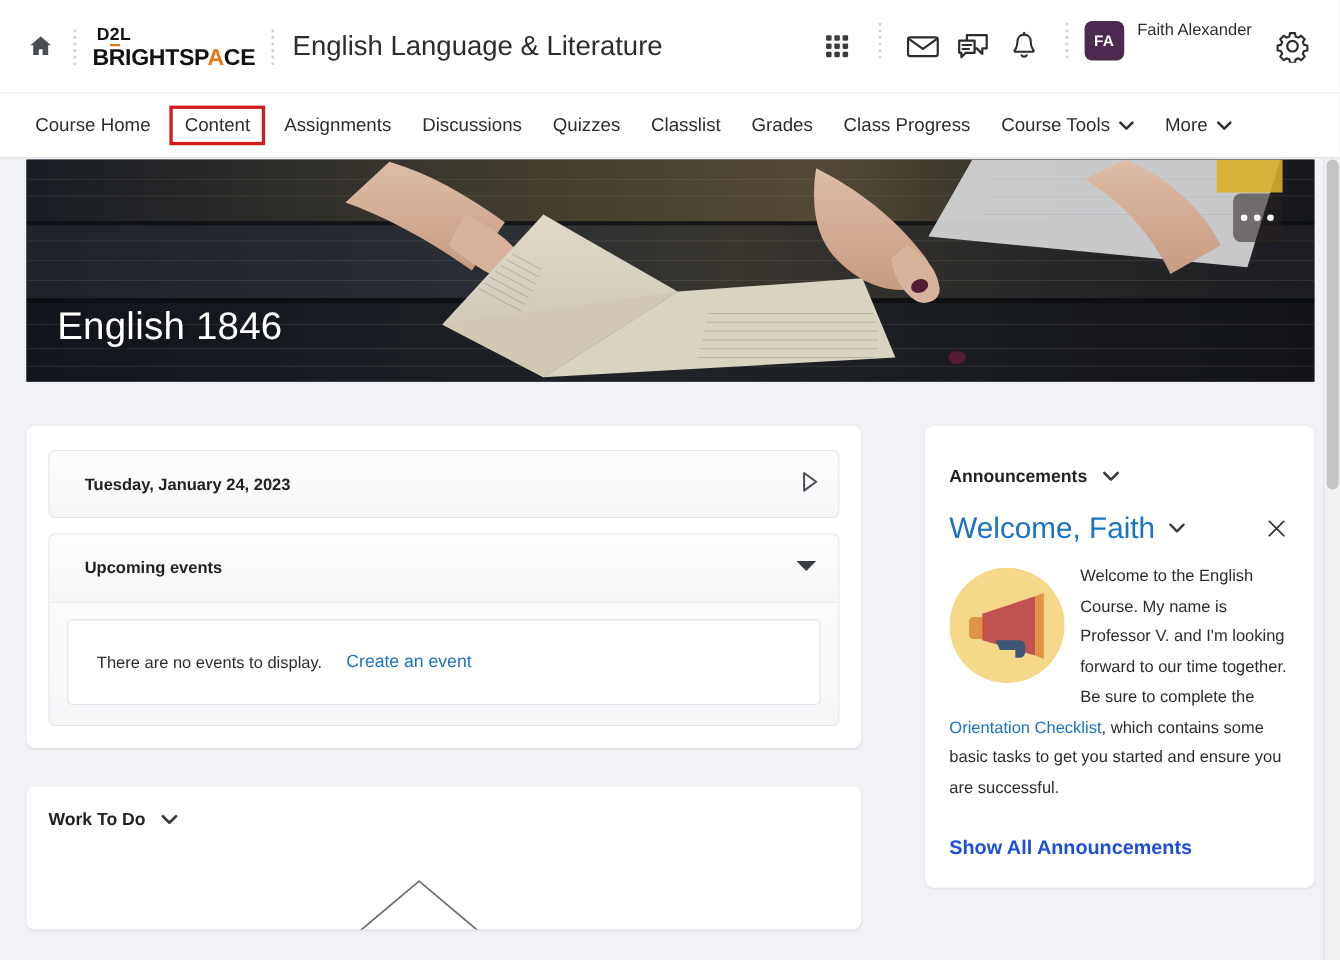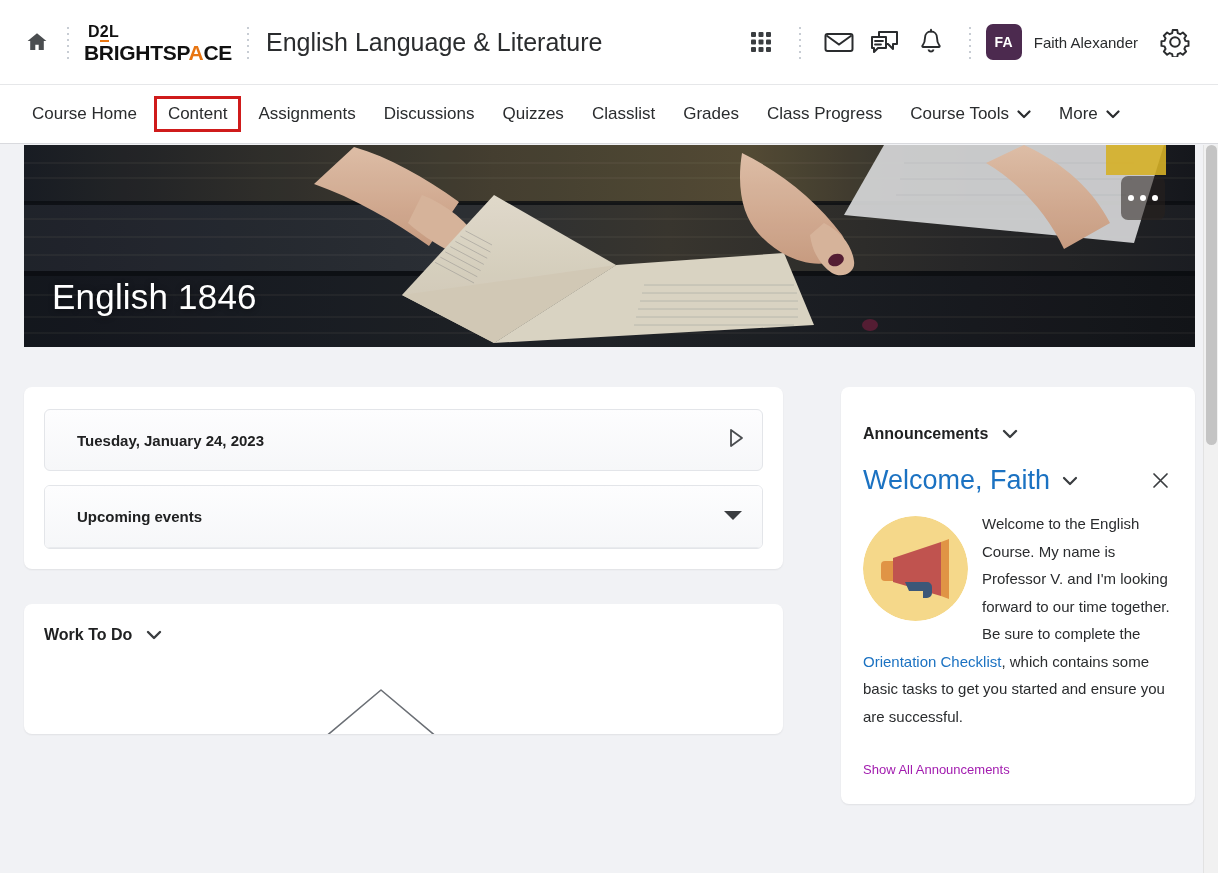--- a/index.html
+++ b/index.html
@@ -34,21 +34,21 @@
   .brand .d2l .two { color: #111; border-bottom: 2px solid #e87511; padding-bottom: 0px; }
   .brand .bsp {
     font-weight: bold; font-size: 21px; letter-spacing: -0.3px;
     color: #111; display: block;
   }
   .brand .bsp .a-mark { color: #e87511; }
   .course-title {
     font-size: 25px; color: #2a2c2e; font-weight: 400;
     margin-left: 2px; white-space: nowrap;
   }
-  .topbar-right { margin-left: auto; display: flex; align-items: center; }
+  .topbar-right { margin-left: auto; display: flex; }
   .ticon { width: 46px; height: 46px; display: flex; align-items: center; justify-content: center; cursor: pointer; }
   .avatar {
     width: 36px; height: 36px; border-radius: 7px;
     background: #4c2a4f; color: #fff;
     font-size: 14px; font-weight: bold;
     display: flex; align-items: center; justify-content: center;
     letter-spacing: 0.3px;
   }
   .username { font-size: 15px; color: #2a2c2e; margin: 0 14px 0 12px; white-space: nowrap; }
 
@@ -150,21 +150,21 @@
   .ann-close {
     margin-left: auto; width: 26px; height: 26px;
     display: flex; align-items: center; justify-content: center; cursor: pointer;
   }
   .ann-body { font-size: 15px; line-height: 27.5px; color: #2a2c2e; }
   .ann-avatar {
     float: left; width: 105px; height: 105px; border-radius: 50%;
     margin: 6px 14px 2px 0; overflow: hidden;
   }
   .ann-footer { margin-top: 30px; }
-  .ann-showall { font-size: 13px; color: #a21caf; cursor: pointer; }
+  .ann-showall { font-size: 18px; color: #1d4ed8; cursor: pointer; font-weight: bold; }
 
   
   .scrollbar {
     position: absolute; right: 0; top: 145px; width: 15px; bottom: 0;
     background: #f1f1f1; border-left: 1px solid #e2e2e2;
   }
   .scrollbar .thumb {
     position: absolute; left: 2px; top: 0; width: 11px; height: 300px;
     background: #c4c4c4; border-radius: 6px;
   }
@@ -368,20 +368,24 @@
 
         <div class="cal-events-wrap">
           <div class="cal-events-row">
             <span class="cal-events-text">Upcoming events</span>
             <span class="row-spacer">
               <svg width="22" height="14" viewBox="0 0 22 14">
                   <path d="M2 3 L20 3 L11 12 Z" fill="#3a3d40"></path>
                 </svg>
             </span>
           </div>
+          <div class="cal-empty">
+            <span class="cal-empty-text">There are no events to display.</span>
+            <span class="link">Create an event</span>
+          </div>
         </div>
       </div>
 
       <div class="card wtd">
         <div class="widget-head">
           <span class="widget-title">Work To Do</span>
           <span class="chev">
             <svg width="16" height="10" viewBox="0 0 16 10">
                 <path d="M2 2 8 8l6-6" fill="none" stroke="#3a3d40" stroke-width="2.4" stroke-linecap="round" stroke-linejoin="round"></path>
               </svg>

